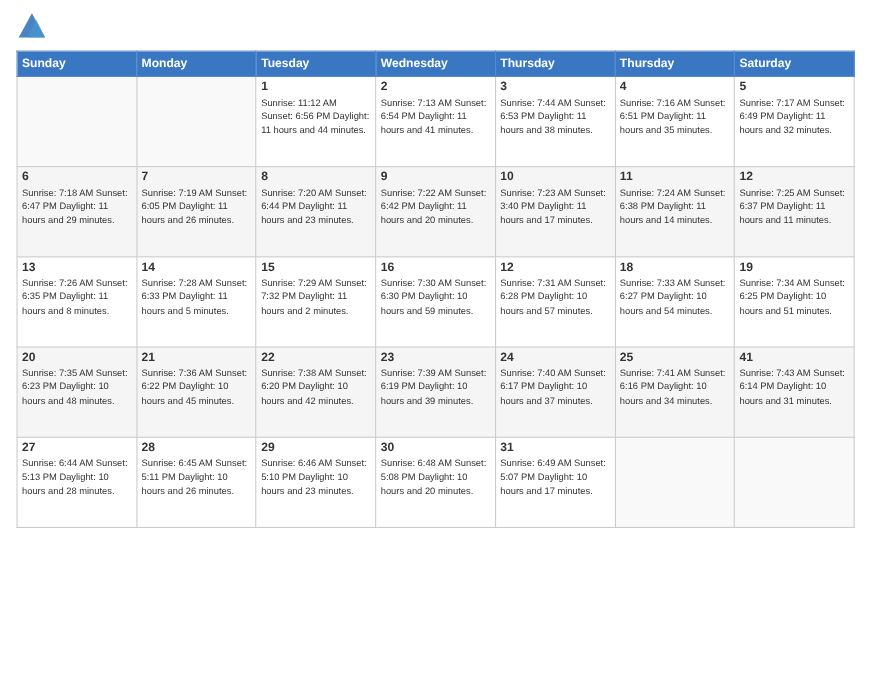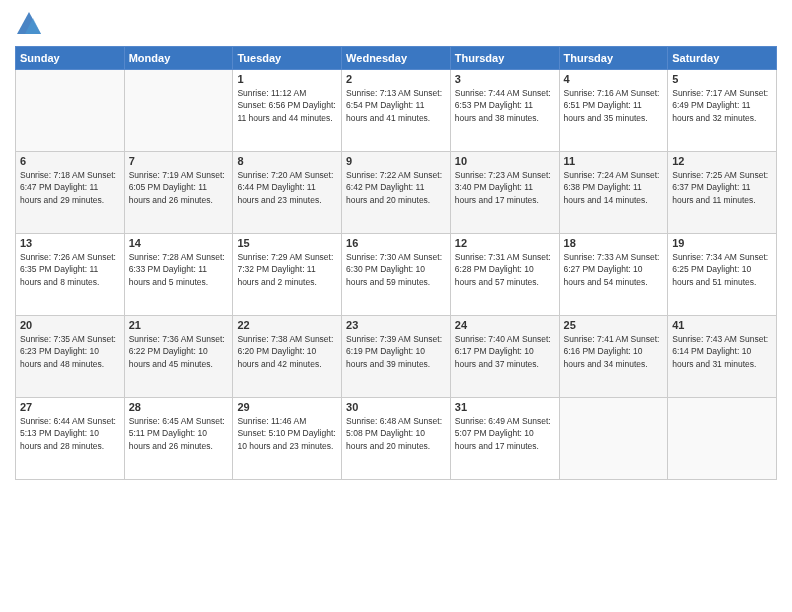--- a/index.html
+++ b/index.html
@@ -298,21 +298,21 @@
 Daylight: 10 hours and 28 minutes.</div>
           </td>
           <td>
             <span class="day-num">28</span>
             <div class="cell-content">Sunrise: 6:45 AM
 Sunset: 5:11 PM
 Daylight: 10 hours and 26 minutes.</div>
           </td>
           <td>
             <span class="day-num">29</span>
-            <div class="cell-content">Sunrise: 11:46 AM
+            <div class="cell-content">Sunrise: 6:46 AM
 Sunset: 5:10 PM
 Daylight: 10 hours and 23 minutes.</div>
           </td>
           <td>
             <span class="day-num">30</span>
             <div class="cell-content">Sunrise: 6:48 AM
 Sunset: 5:08 PM
 Daylight: 10 hours and 20 minutes.</div>
           </td>
           <td>

